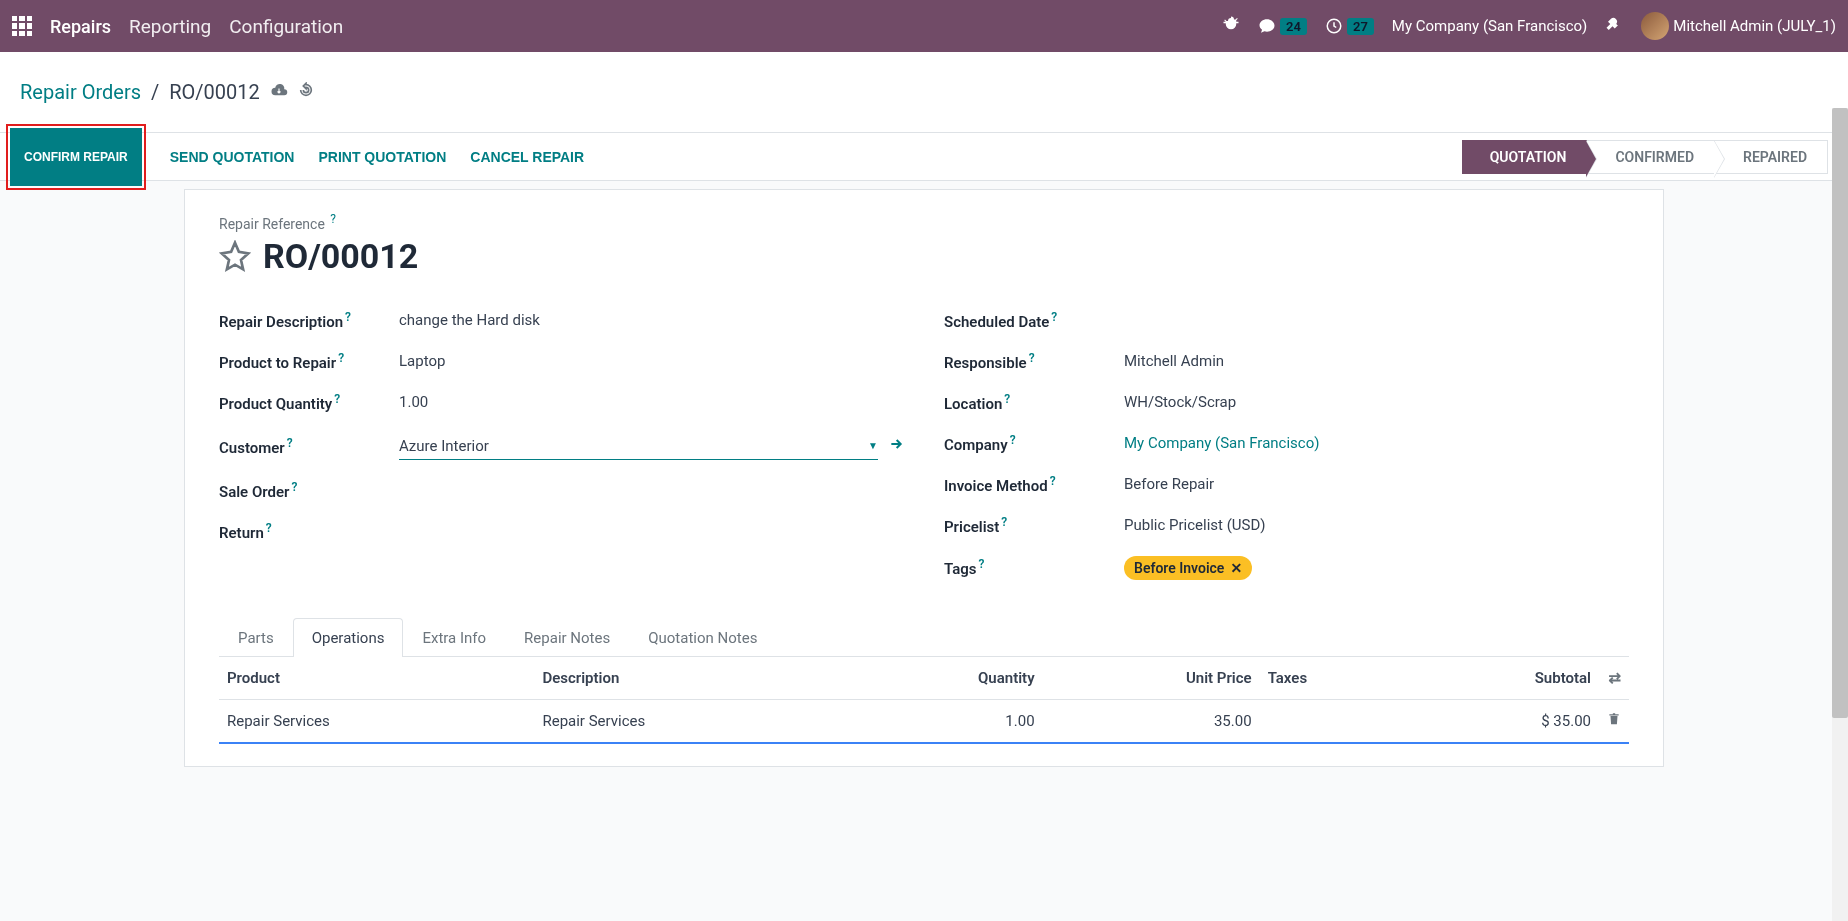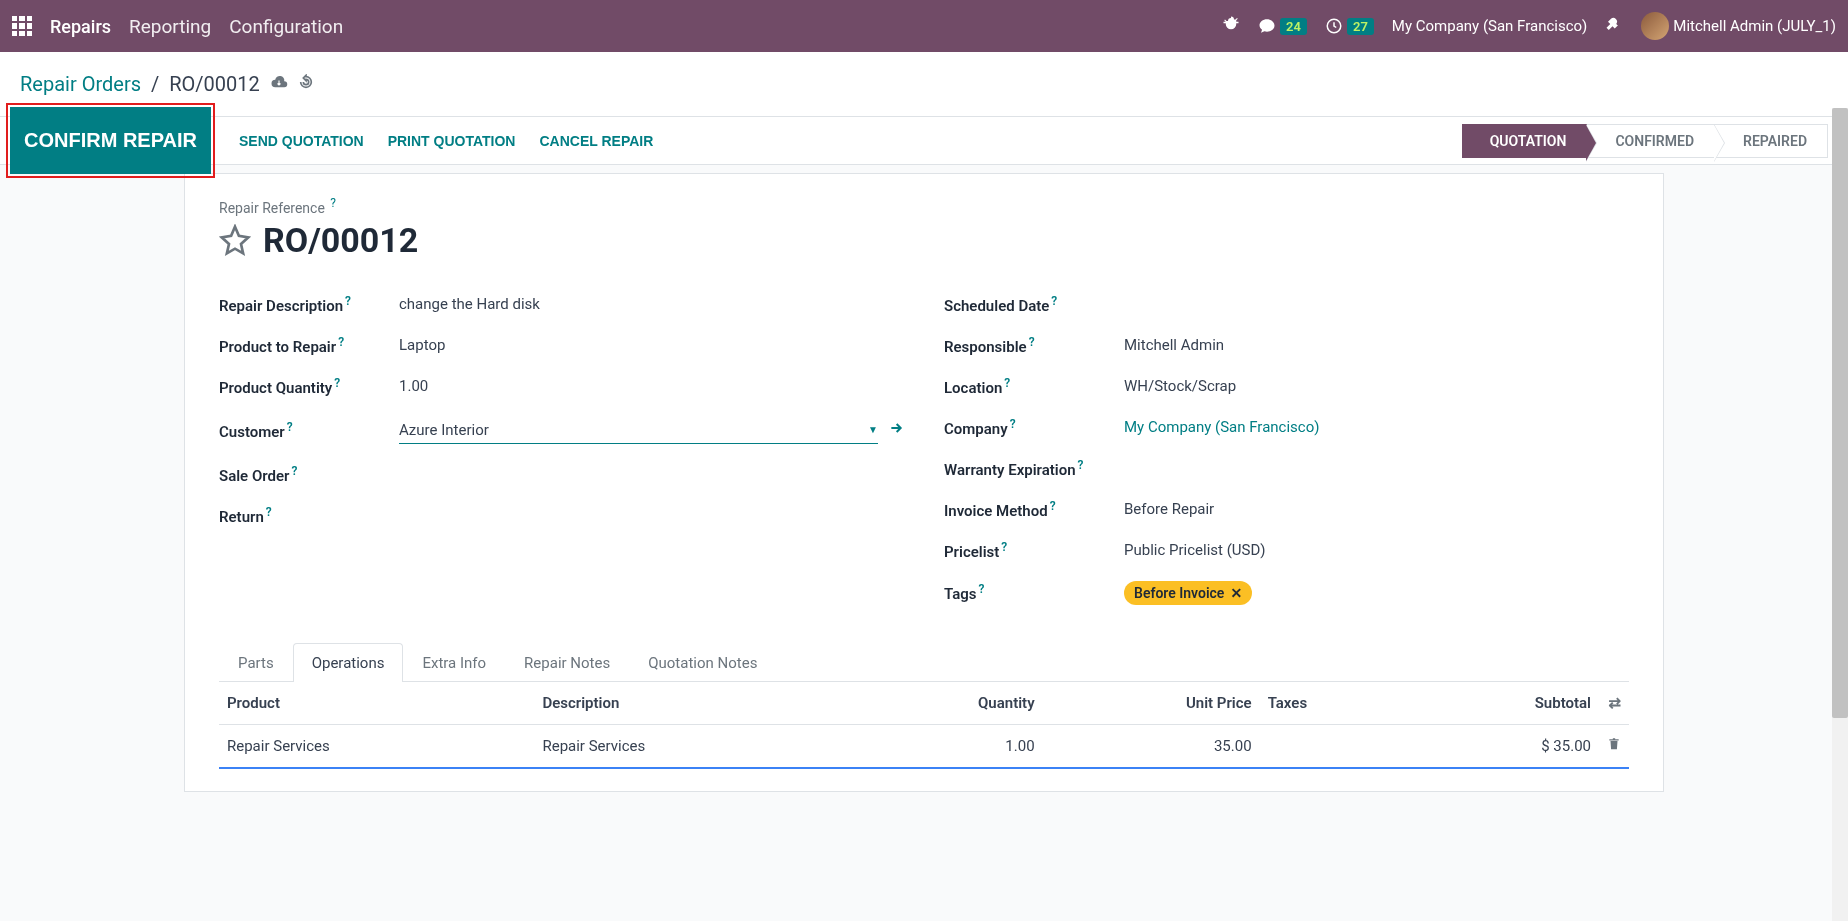--- a/index.html
+++ b/index.html
@@ -6,37 +6,37 @@
 body { font-family: -apple-system, BlinkMacSystemFont, "Segoe UI", Roboto, sans-serif; font-size: 14px; color: #374151; background: #f9fafb; }
 
 .top-nav { background: #714b67; color: #fff; height: 52px; display: flex; align-items: center; padding: 0 12px; gap: 18px; }
 .app-menu-icon { width: 20px; height: 20px; display: grid; grid-template-columns: repeat(3, 1fr); grid-template-rows: repeat(3, 1fr); gap: 2px; cursor: pointer; }
 .app-menu-icon span { background: #fff; }
 .top-nav .brand { font-size: 18px; font-weight: 500; }
 .top-nav .menu-item { font-size: 19px; cursor: pointer; opacity: 0.9; }
 .top-nav .spacer { flex: 1; }
 .top-nav .right { display: flex; align-items: center; gap: 18px; font-size: 15px; }
 .badge-group { display: flex; align-items: center; gap: 4px; cursor: pointer; }
-.badge { background: #017e84; color: #bef264; border-radius: 3px; padding: 1px 6px; font-size: 13px; font-weight: 600; }
+.badge { background: #017e84; color: #0f172a; border-radius: 3px; padding: 1px 6px; font-size: 13px; font-weight: 600; }
 .avatar { width: 28px; height: 28px; border-radius: 50%; background: linear-gradient(135deg, #8b5a3c, #d4a574); display: inline-block; }
 .icon-sm { width: 18px; height: 18px; fill: #fff; }
 
-.control-bar { background: #fff; display: flex; align-items: center; justify-content: space-between; padding: 20px 20px; border-bottom: 1px solid #dee2e6; }
+.control-bar { background: #fff; display: flex; align-items: center; justify-content: space-between; padding: 28px 20px; border-bottom: 1px solid #dee2e6; }
 .breadcrumb { font-size: 20px; color: #017e84; display: flex; align-items: center; gap: 10px; }
 .breadcrumb .sep, .breadcrumb .current { color: #374151; }
 .breadcrumb .cloud, .breadcrumb .undo { color: #6c757d; cursor: pointer; font-size: 16px; }
 .control-right { display: flex; align-items: center; gap: 20px; }
 .control-right .act { color: #374151; cursor: pointer; display: flex; align-items: center; gap: 5px; }
 .pager { display: flex; align-items: center; gap: 10px; color: #374151; }
 .pager .chev { color: #017e84; cursor: pointer; font-size: 18px; }
 .btn-new { border: 1px solid #017e84; color: #017e84; background: #fff; padding: 6px 14px; font-size: 15px; cursor: pointer; }
 
 .action-bar { background: #fff; border-bottom: 1px solid #dee2e6; display: flex; align-items: center; justify-content: space-between; padding: 0 20px 0 6px; height: 48px; }
 .action-buttons { display: flex; align-items: center; gap: 24px; }
-.btn-primary { background: #017e84; color: #fff; border: none; padding: 22px 14px; font-size: 20px; font-weight: 600; cursor: pointer; }
+.btn-primary { background: #017e84; color: #fff; border: none; padding: 22px 14px; font-size: 12px; font-weight: 600; cursor: pointer; }
 .highlight-box { border: 2px solid #e11d1d; padding: 2px; }
 .btn-secondary { background: none; border: none; color: #017e84; font-weight: 600; font-size: 14px; cursor: pointer; }
 
 .status-bar { display: flex; align-items: center; }
 .status-step { position: relative; padding: 8px 20px 8px 28px; font-size: 14px; font-weight: 600; color: #6c757d; border: 1px solid #dee2e6; border-left: none; background: #fff; }
 .status-step.active { background: #714b67; color: #fff; border-color: #714b67; }
 .status-step::after { content: ''; position: absolute; right: -10px; top: 0; width: 0; height: 0; border-top: 18px solid transparent; border-bottom: 18px solid transparent; border-left: 10px solid #fff; z-index: 2; }
 .status-step.active::after { border-left-color: #714b67; }
 .status-step::before { content: ''; position: absolute; right: -11px; top: -1px; width: 0; height: 0; border-top: 19px solid transparent; border-bottom: 19px solid transparent; border-left: 11px solid #dee2e6; z-index: 1; }
 .status-step:last-child::after, .status-step:last-child::before { display: none; }
@@ -223,24 +223,20 @@
           <div class="form-label"><span>Responsible</span><span class="help-q">?</span></div>
           <div class="form-value">Mitchell Admin</div>
         </div>
         <div class="form-row">
           <div class="form-label"><span>Location</span><span class="help-q">?</span></div>
           <div class="form-value">WH/Stock/Scrap</div>
         </div>
         <div class="form-row">
           <div class="form-label"><span>Company</span><span class="help-q">?</span></div>
           <div class="form-value link">My Company (San Francisco)</div>
-        </div>
-        <div class="form-row">
-          <div class="form-label"><span>Warranty Expiration</span><span class="help-q">?</span></div>
-          <div class="form-value"></div>
         </div>
         <div class="form-row">
           <div class="form-label"><span>Invoice Method</span><span class="help-q">?</span></div>
           <div class="form-value">Before Repair</div>
         </div>
         <div class="form-row">
           <div class="form-label"><span>Pricelist</span><span class="help-q">?</span></div>
           <div class="form-value">Public Pricelist (USD)</div>
         </div>
         <div class="form-row">

